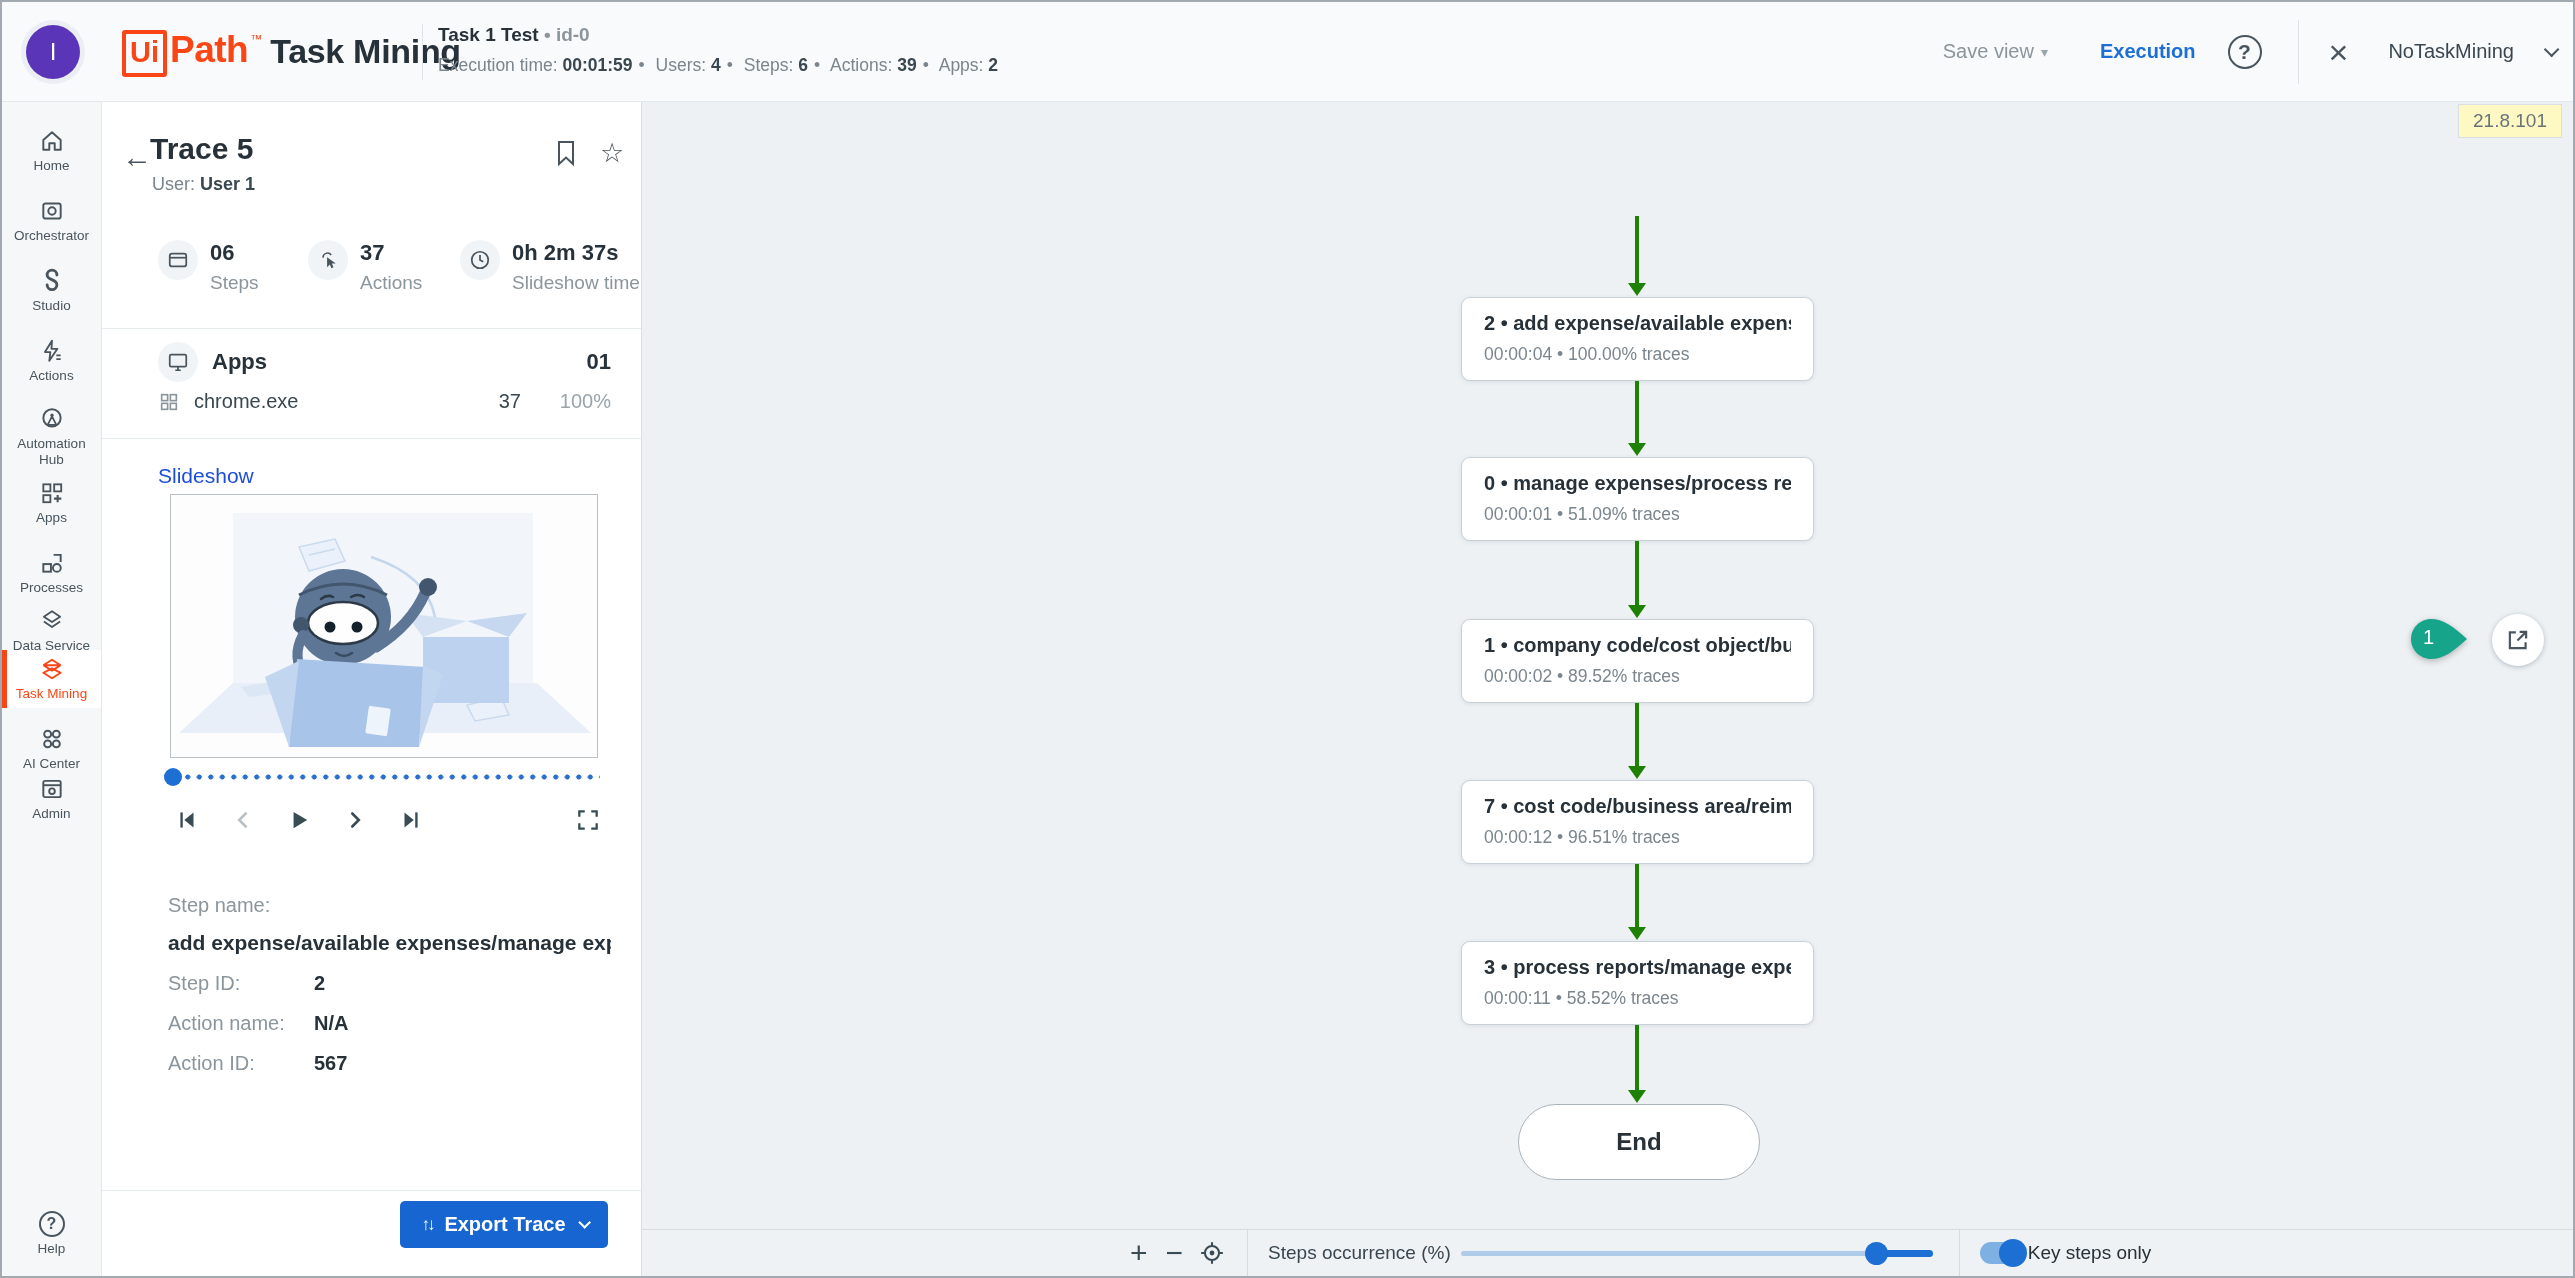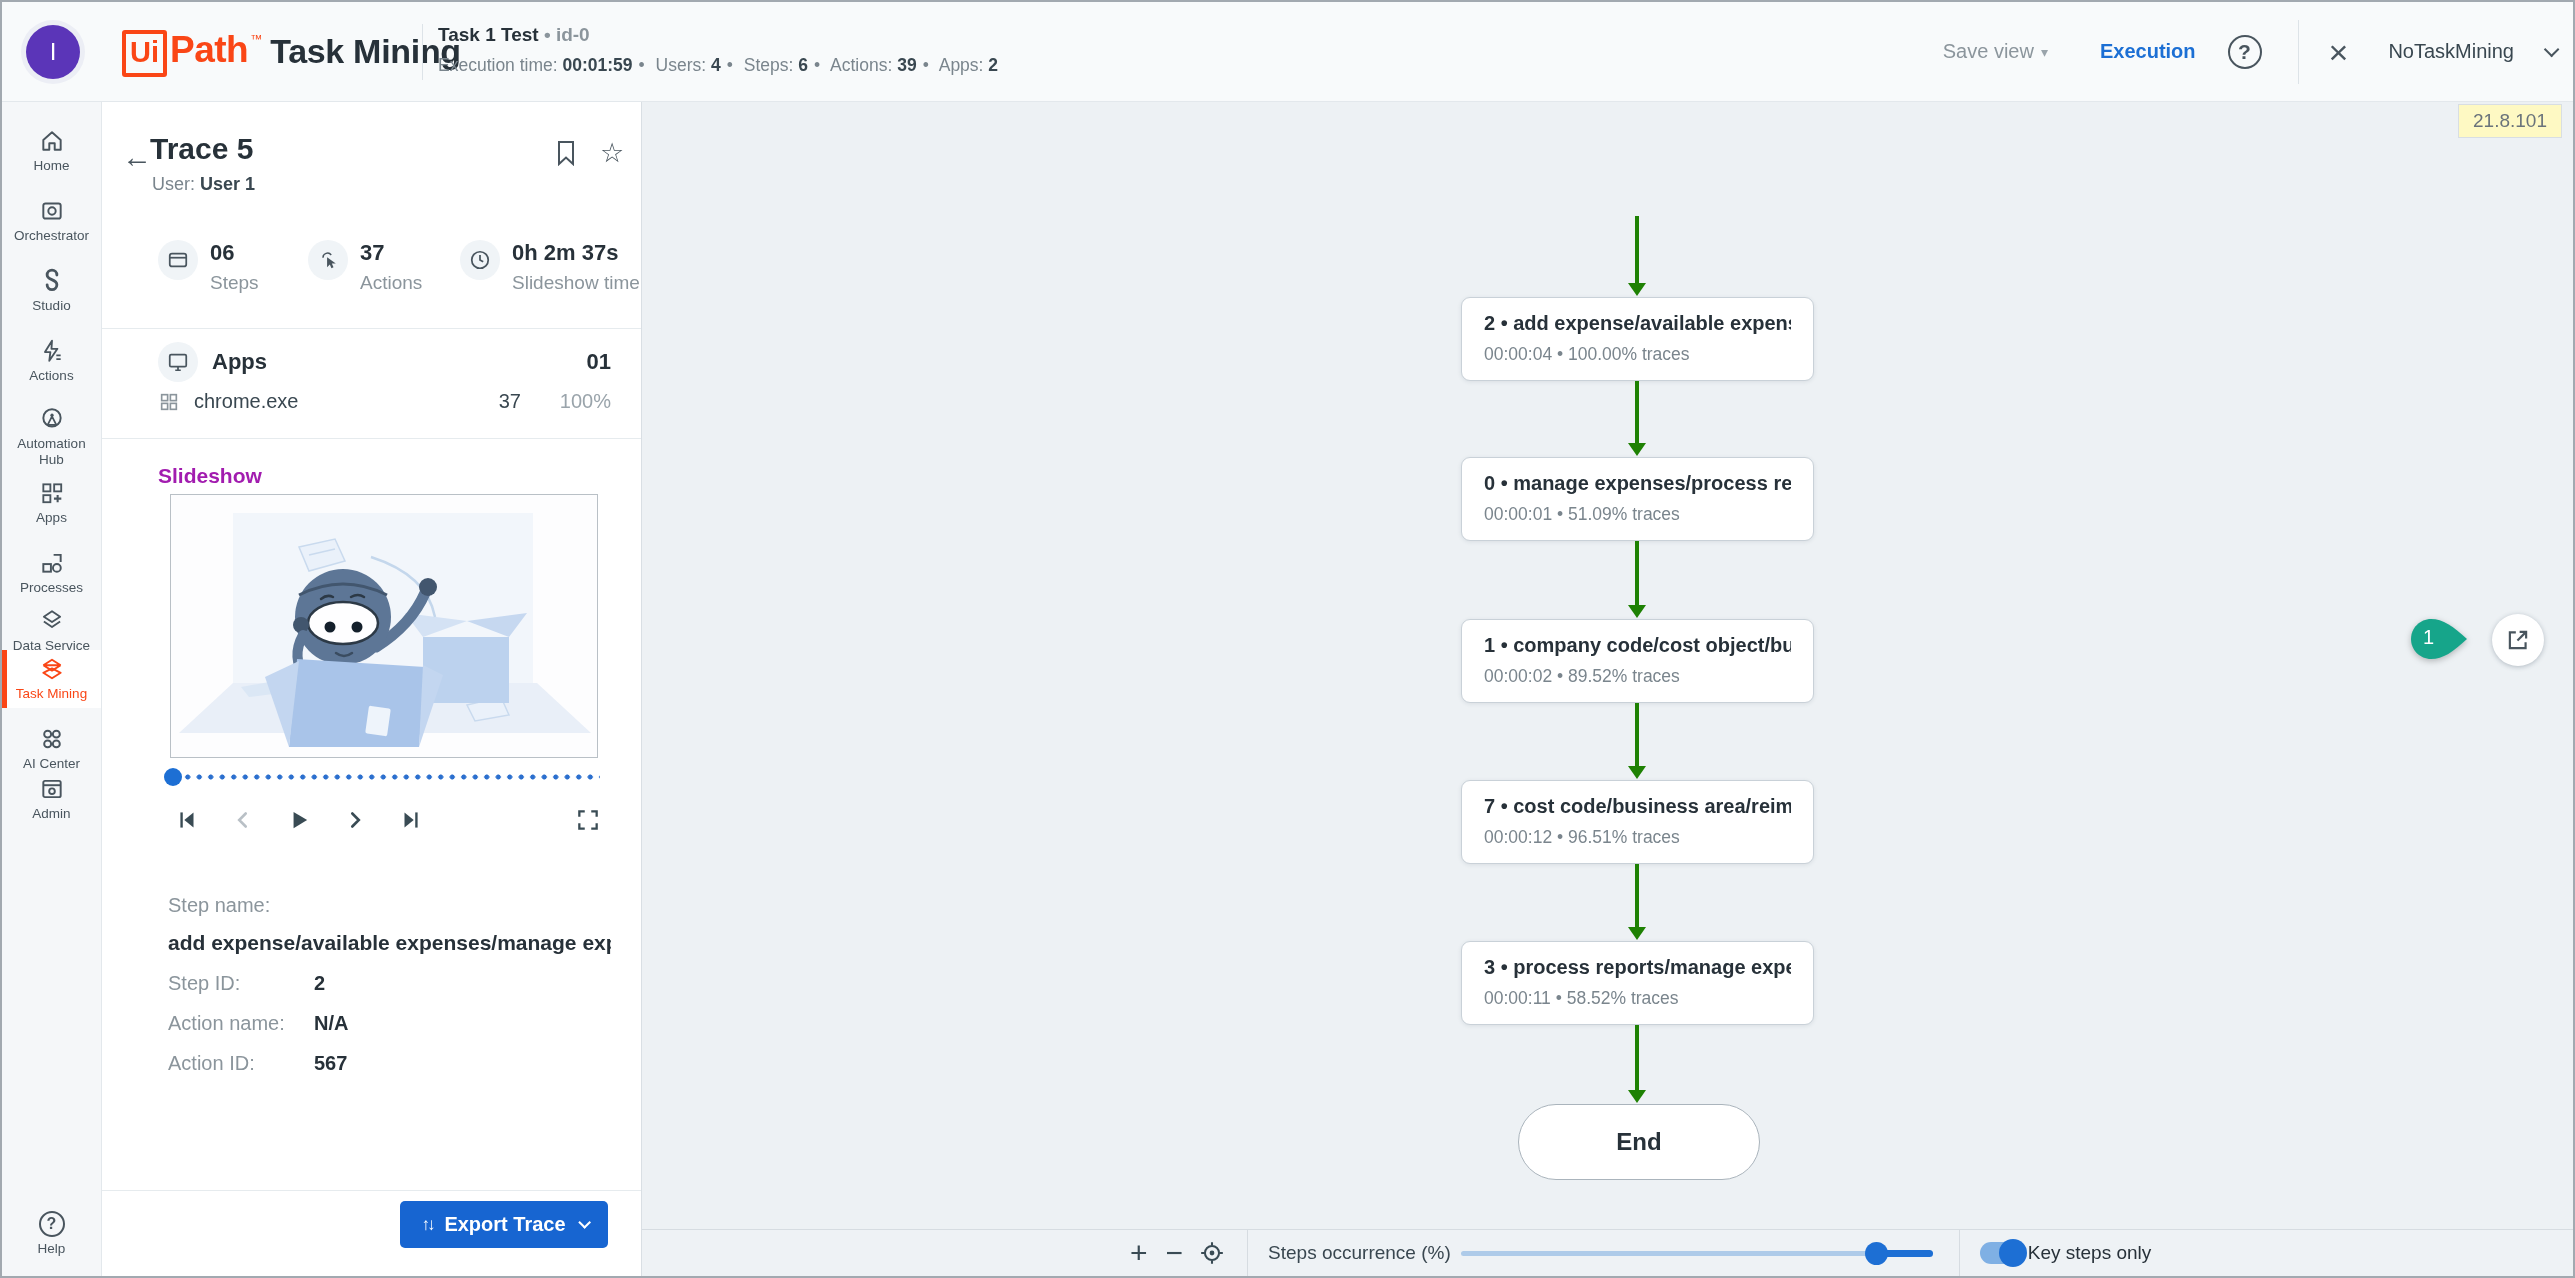--- a/index.html
+++ b/index.html
@@ -59,21 +59,21 @@
   .stat1 { width:150px; } .stat2 { width:152px; }
   .p-divider { position:absolute; left:0; width:100%; height:1px; background:#e6ebee; }
   .apps-head { position:absolute; left:56px; top:240px; right:30px; display:flex; align-items:center; gap:14px; }
   .apps-head .bubble { width:40px; height:40px; border-radius:50%; background:#f0f4f7; display:flex; align-items:center; justify-content:center; color:#49555e; }
   .apps-head .t { font-size:22px; font-weight:bold; color:#273139; flex:1; }
   .apps-head .c { font-size:22px; font-weight:bold; color:#273139; }
   .app-row { position:absolute; left:56px; top:288px; right:30px; display:flex; align-items:center; gap:14px; font-size:20px; color:#394750; cursor:pointer; }
   .app-row .nm { flex:1; }
   .app-row .n { width:72px; text-align:right; color:#394750; }
   .app-row .p { width:76px; text-align:right; color:#9aa4ab; }
-  .slideshow-title { position:absolute; left:56px; top:362px; font-size:21px; font-weight:bold; color:#a21caf;text-align:center; }
+  .slideshow-title { position:absolute; left:56px; top:362px; font-size:21px; font-weight:normal; color:#1d4ed8;text-align:center; }
   .slide-frame { position:absolute; left:68px; top:392px; width:428px; height:264px; border:1px solid #b9c0c6; background:#fdfdfe; overflow:hidden; }
   .timeline { position:absolute; left:62px; top:666px; width:436px; height:18px; cursor:pointer; }
   .timeline .dots { position:absolute; left:18px; right:0; top:4px; height:10px;
       background-image:radial-gradient(circle, #2b6fce 2.3px, transparent 2.8px); background-size:11.5px 10px; background-repeat:repeat-x; background-position:0 center; }
   .timeline .thumb { position:absolute; left:0; top:0; width:18px; height:18px; border-radius:50%; background:#1d6fd4; }
   .player { position:absolute; left:72px; top:700px; right:40px; height:36px; display:flex; align-items:center; gap:30px; }
   .pbtn { cursor:pointer; color:#394b54; display:flex; align-items:center; }
   .pbtn.dim { color:#b9c0c6; }
   .pbtn svg { width:26px; height:26px; }
   .fullscreen-btn { margin-left:auto; }

